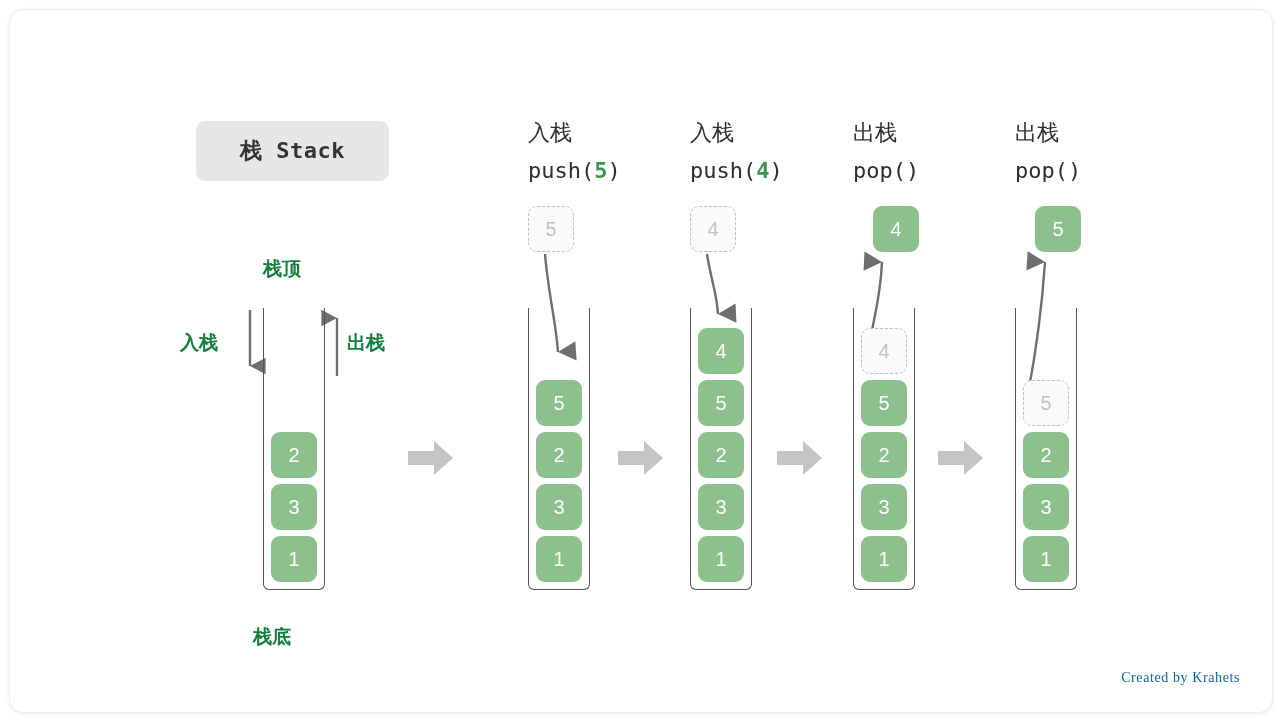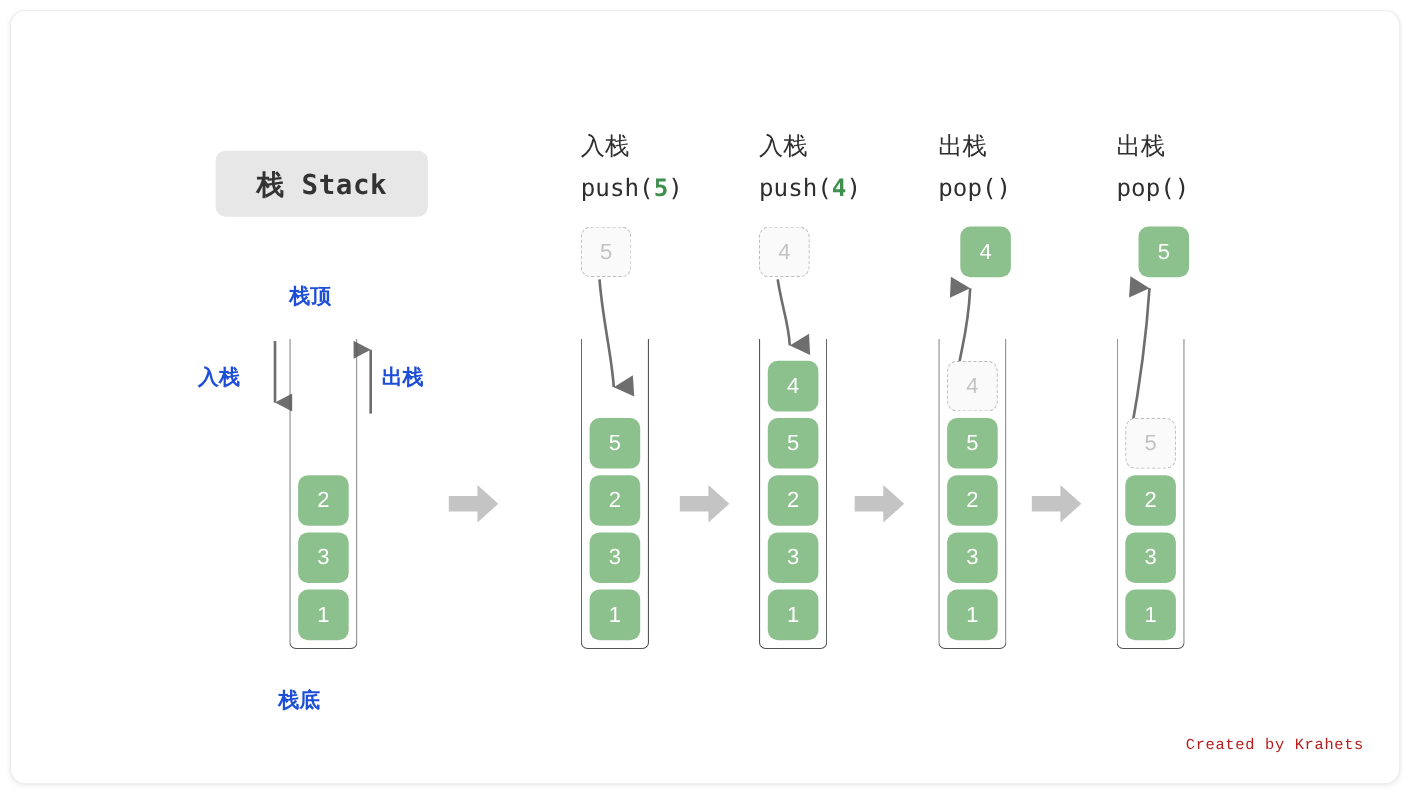--- a/index.html
+++ b/index.html
@@ -28,33 +28,32 @@
   .abs { position: absolute; }
 
   
   .title-badge {
     left: 186px; top: 111px;
     width: 193px; height: 60px;
     background: #e7e7e7;
     border-radius: 9px;
     display: flex; align-items: center; justify-content: center;
     font-family: "DejaVu Sans Mono", "Liberation Mono", monospace;
-    font-size: 25px;
+    font-size: 22px;
     font-weight: bold;
     color: #333333;
     letter-spacing: 0.5px;
-    margin-top: 16px;
   }
 
   
   .cn-label {
     font-family: "Liberation Sans", "DejaVu Sans", sans-serif;
     font-weight: bold;
     font-size: 19px;
-    color: #1d4ed8;
+    color: #15803d;
     white-space: nowrap;
     text-align: right;
   }
   .op-label {
     font-family: "DejaVu Sans Mono", "Liberation Mono", monospace;
     font-size: 22px;
     color: #2e2e2e;
     white-space: nowrap;
     line-height: 38px;
   }
@@ -97,23 +96,23 @@
     border: 1.6px dashed #bdbdbd;
     color: #c2c2c2;
   }
 
   
   .block-arrow { width: 46px; height: 40px; }
 
   
   .watermark {
     right: 32px; bottom: 26px;
-    font-family: Liberation Mono, monospace;
+    font-family: Liberation Serif, serif;
     font-size: 14px;
-    color: #b91c1c;
+    color: #0369a1;
     letter-spacing: 0.6px;
   }
   svg { overflow: visible; }
 </style>
 </head>
 <body>
 
 <div class="card">
 
   <div class="abs title-badge">栈 Stack</div>

